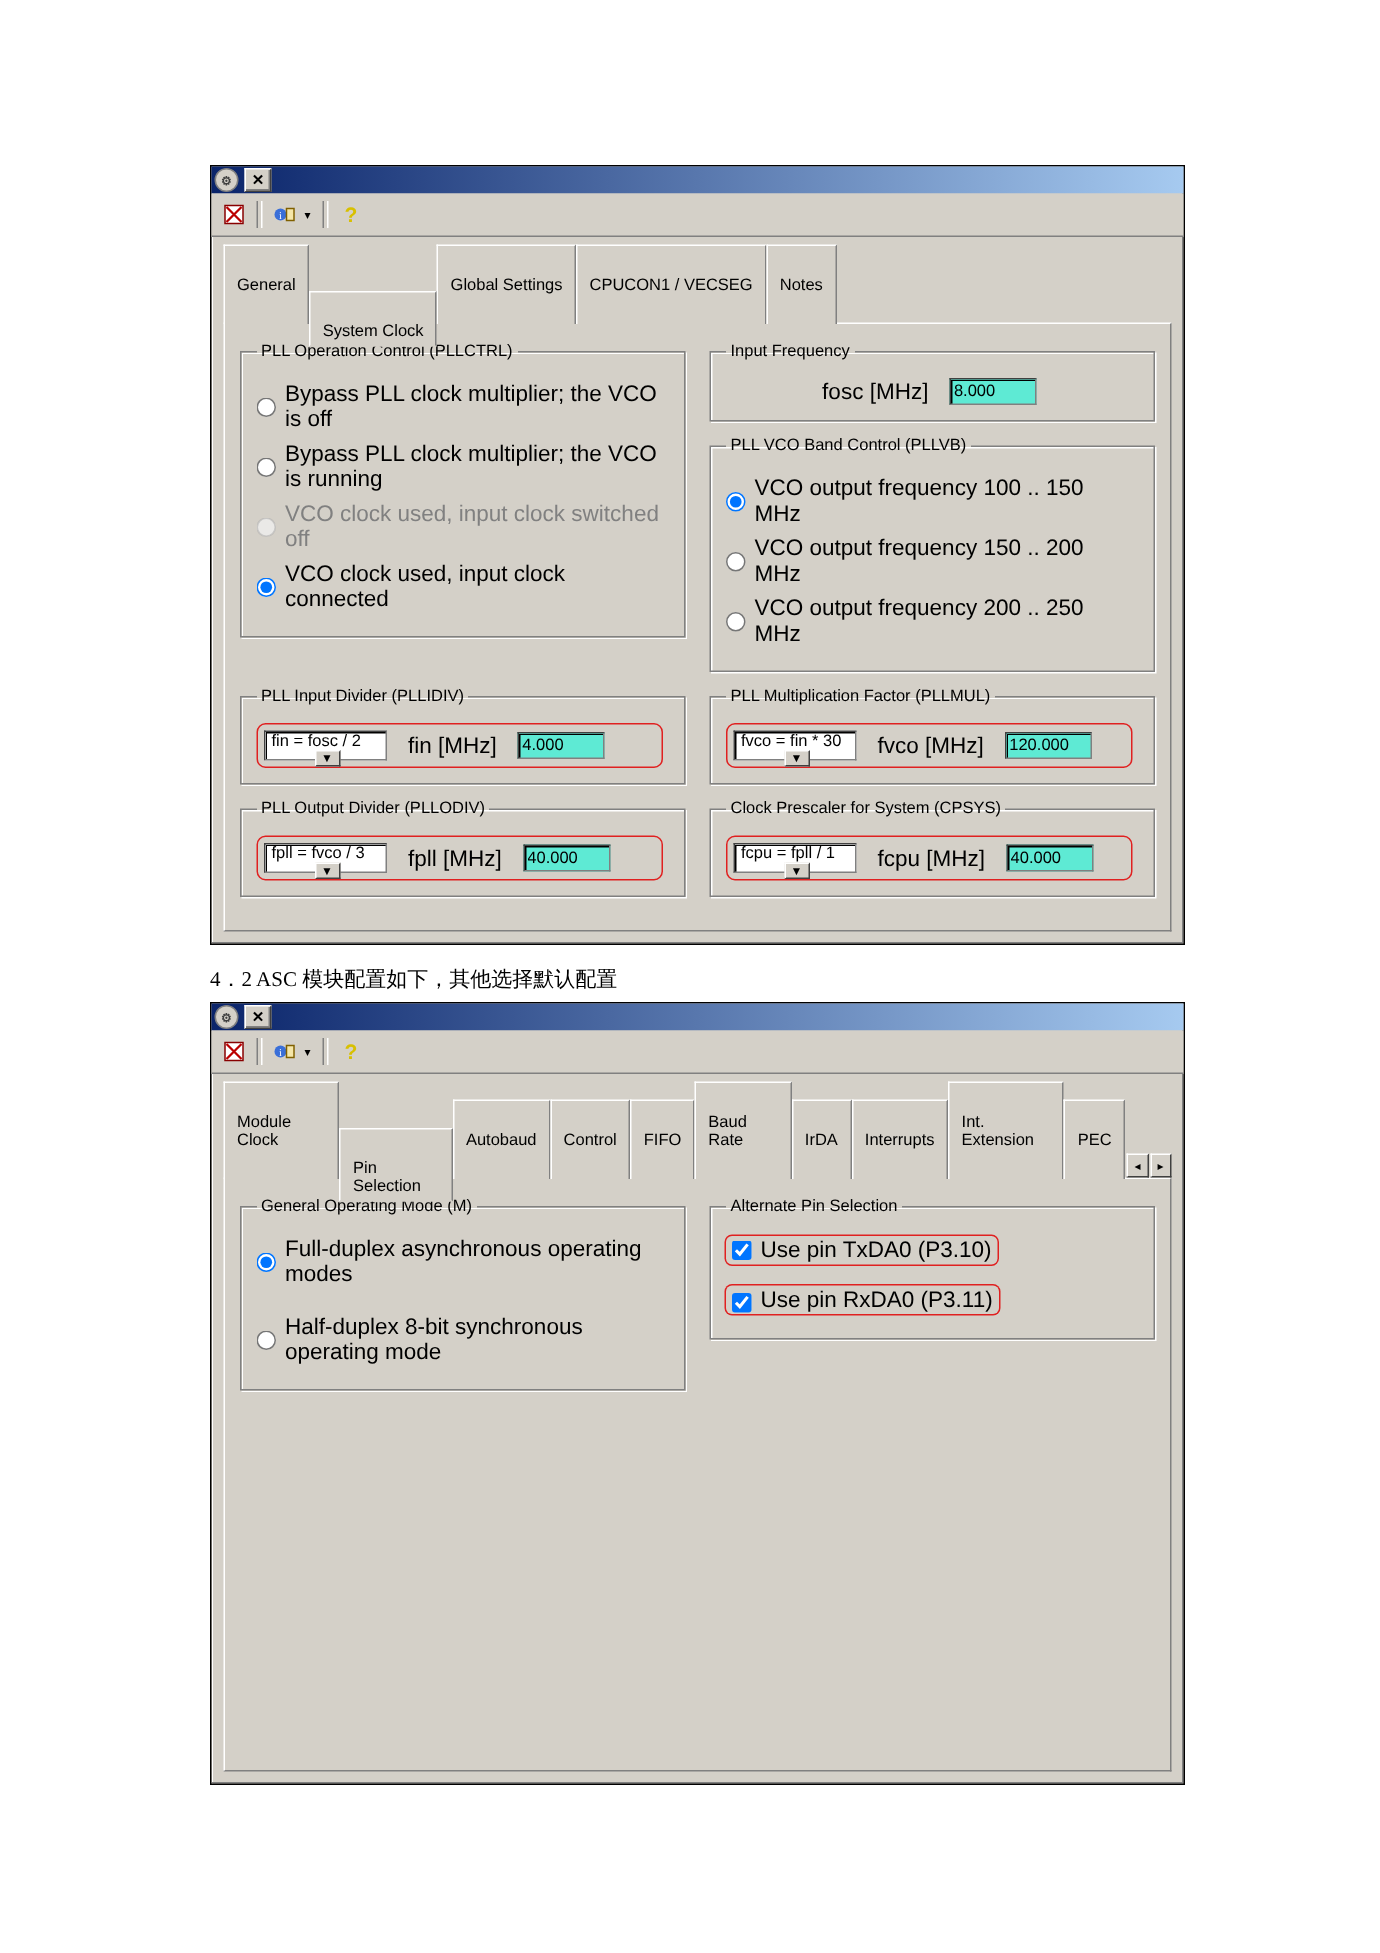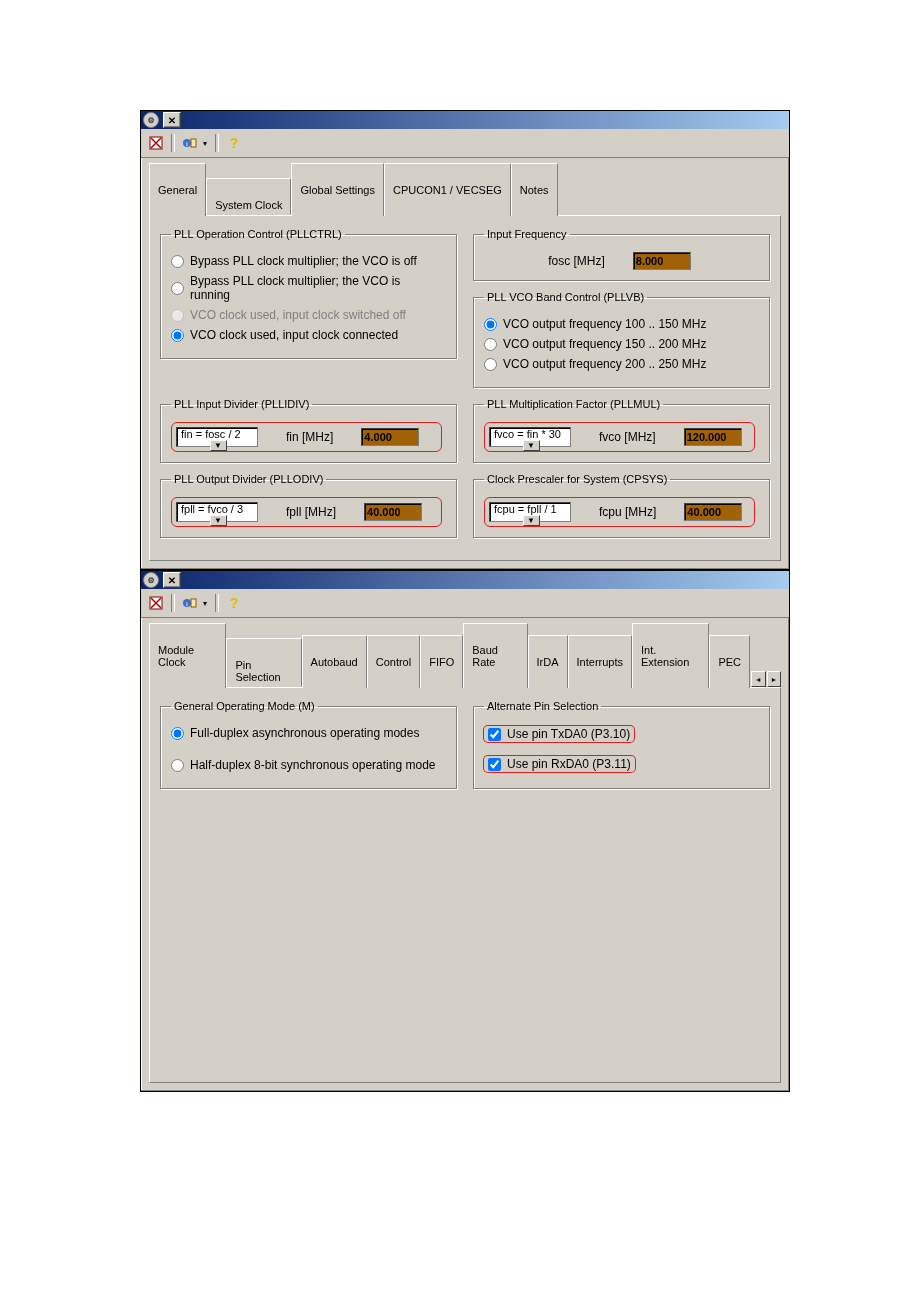--- a/index.html
+++ b/index.html
@@ -105,21 +105,21 @@
     border-left-color: #fff;
     margin-right: 0px;
     font-size: 11px;
     position: relative;
     top: 1px;
     cursor: pointer;
   }
   .tab.active {
     background: #d4d0c8;
     z-index: 2;
-    top: 0;
+    top: 16px;
     padding-bottom: 3px;
     border-bottom: 1px solid #d4d0c8;
   }
   .tab-panel {
     margin: 0 8px 8px 8px;
     border: 1px solid #fff;
     border-right-color: #808080;
     border-bottom-color: #808080;
     background: #d4d0c8;
     padding: 12px 10px;
@@ -148,21 +148,21 @@
     margin: 6px 0;
     gap: 6px;
   }
   .radio-row input[type=radio], .check-row input[type=checkbox] {
     margin: 0;
   }
   .disabled { color: #808080; }
   .field-row {
     display: flex;
     align-items: center;
-    gap: 28px;
+    gap: 14px;
     margin-top: 4px;
   }
   .combo {
     display: inline-flex;
     align-items: center;
     background: #fff;
     border: 1px solid #808080;
     border-top-color: #404040;
     border-left-color: #404040;
     box-shadow: inset 1px 1px 0 #000;
@@ -181,33 +181,32 @@
     background: #d4d0c8;
     border: 1px solid #fff;
     border-right-color: #404040;
     border-bottom-color: #404040;
     display: inline-flex;
     align-items: center;
     justify-content: center;
     font-size: 8px;
   }
   .txt {
-    background: #a16207;
+    background: #5eead4;
     border: 1px solid #808080;
     border-top-color: #404040;
     border-left-color: #404040;
     box-shadow: inset 1px 1px 0 #000;
     height: 16px;
     padding: 0 2px;
     font-size: 11px;
     width: 52px;
-    font-weight: bold;
   }
   .lbl {
-    font-size: 12px;
+    font-size: 15px;
   }
   .hilite-red {
     border: 1px solid #e02020;
     border-radius: 6px;
     padding: 4px;
   }
   .hilite-red-inline {
     box-shadow: 0 0 0 1px #e02020;
     border-radius: 4px;
     padding: 1px 4px;
@@ -379,20 +378,21 @@
               <span class="lbl">fcpu [MHz]</span>
               <input class="txt" value="40.000" style="">
             </div>
           </fieldset>
         </div>
       </div>
 
     </div>
   </div>
 
+  <div class="section-caption">4．2   ASC 模块配置如下，其他选择默认配置</div>
 
   <div class="dialog" style="min-height:440px;">
     <div class="titlebar">
       <span class="title-icon">⚙</span>
       <span class="close-btn">✕</span>
     </div>
     <div class="toolbar">
       <span class="tb-btn">
         <svg class="icon-svg" viewBox="0 0 16 16">
             <rect x="2" y="2" width="12" height="12" fill="#fff" stroke="#800"></rect>

